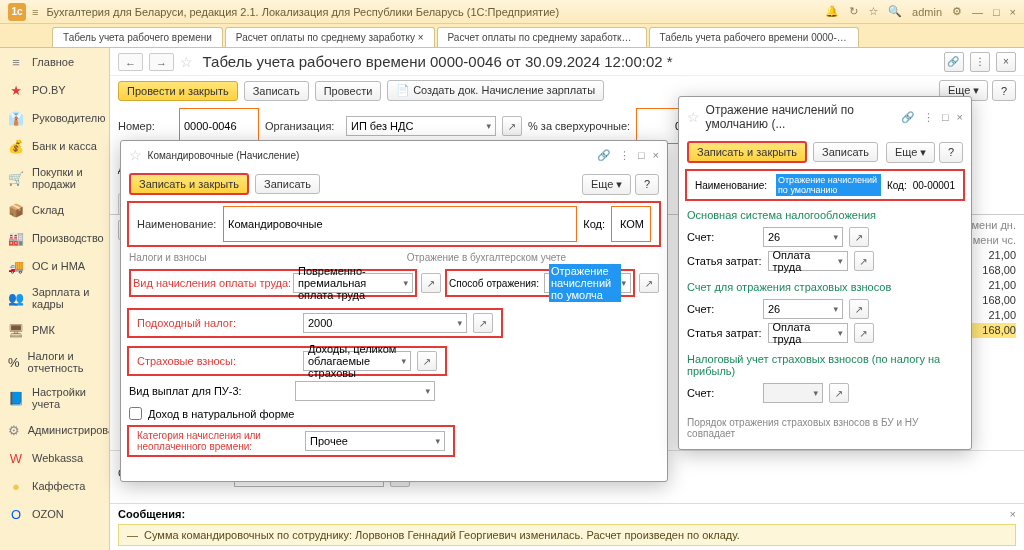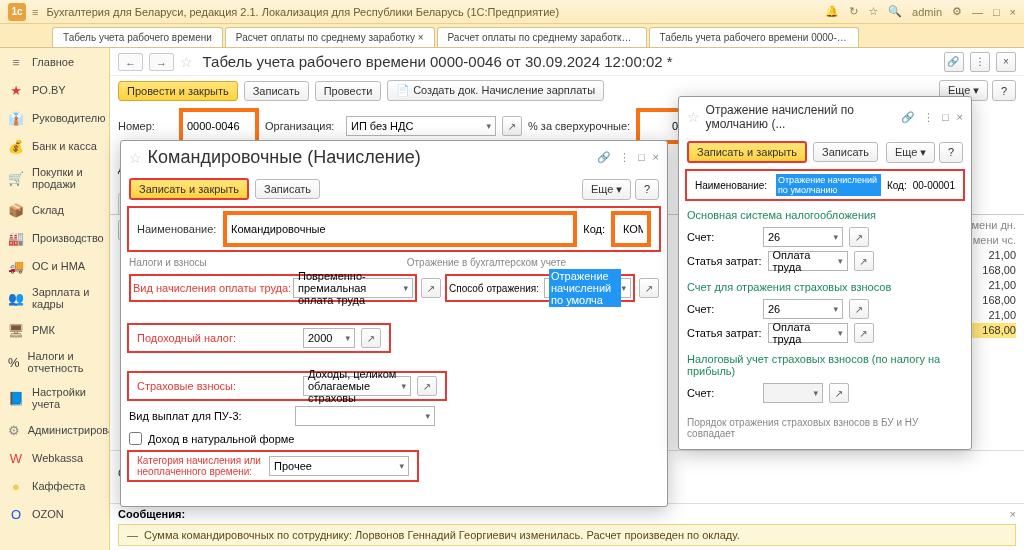--- a/index.html
+++ b/index.html
@@ -19,29 +19,29 @@
 .docnav{height:28px;display:flex;align-items:center;padding:0 8px;gap:6px;border-bottom:1px solid #eee}
 .navbtn{border:1px solid #ccc;background:#fafafa;padding:2px 6px;border-radius:2px;cursor:pointer;color:#555}
 .star{color:#ccc;font-size:14px}
 .doctitle{font-size:15px;color:#333;margin-left:4px}
 .doctools{margin-left:auto;display:flex;gap:6px;color:#888}
 .toolbar{display:flex;align-items:center;padding:4px 8px;gap:6px;flex-wrap:wrap}
 .btn{border:1px solid #bbb;background:linear-gradient(#fff,#f0f0f0);padding:3px 8px;border-radius:3px;cursor:pointer;color:#333}
 .btn.primary{background:linear-gradient(#ffe57a,#ffd23f);border-color:#d4a933;font-weight:normal}
 .formrow{display:flex;align-items:center;padding:3px 8px;gap:6px}
 .lbl{color:#333;min-width:55px}
-input[type=text],.inp{border:4px solid #f97316;padding:2px 4px;background:#fff;height:36px}
+input[type=text],.inp{border:1px solid #f97316;padding:2px 4px;background:#fff;height:36px}
 .sel{border:1px solid #b5b5b5;padding:2px 4px;background:#fff;height:20px;display:flex;align-items:center;justify-content:space-between}
 .sel .arr{color:#666;font-size:9px}
 .subtabs{display:flex;padding:4px 8px 0;gap:0;border-bottom:1px solid #ccc}
 .subtab{padding:4px 10px;border:1px solid #ccc;border-bottom:none;background:#f5f5f5;cursor:pointer;border-radius:3px 3px 0 0;margin-right:2px;color:#333}
 .subtab.active{background:#fff}
 .modal{position:absolute;background:#fff;border:1px solid #999;box-shadow:0 4px 20px rgba(0,0,0,0.25);border-radius:3px}
 .modal-hdr{display:flex;align-items:center;padding:6px 8px;gap:6px}
-.modal-title{font-size:18px;color:#333;flex:1}
+.modal-title{font-size:10px;color:#333;flex:1}
 .modal-ctrls{display:flex;gap:8px;color:#888}
 .modal-ctrls span{cursor:pointer}
 .redbox{border:2px solid #e53935 !important}
 .redlabel{color:#e53935}
 .footer{position:absolute;bottom:0;left:0;right:0}
 .resprow{display:flex;align-items:flex-start;padding:16px 8px;gap:6px;border-top:1px solid #ddd}
 .msgbar{background:#fff;padding:4px 8px;display:flex;justify-content:space-between;border-top:1px solid #ddd}
 .msg{background:#fdf6d9;border:1px solid #e8d77a;padding:4px 8px;margin:0 8px 4px;display:flex;align-items:center;gap:6px;color:#5a4a1a}
 .tbldata{position:absolute;right:8px;top:170px;font-size:10px;color:#333;text-align:right;line-height:15px}
 .iconbtn{width:20px;height:20px;border:1px solid #bbb;background:linear-gradient(#fff,#f0f0f0);border-radius:2px;display:inline-flex;align-items:center;justify-content:center;cursor:pointer;font-size:10px;color:#555}
@@ -277,21 +277,21 @@
     <span class="iconbtn">↗</span>
     <div class="redbox" style="display:flex;align-items:center;padding:2px;width:190px">
       <span style="min-width:95px;font-size:10px">Способ отражения:</span>
       <div class="sel" style="flex:1;font-size:9px">
           <span class="hl">Отражение начислений по умолча</span>
           <span class="arr">▾</span>
         </div>
     </div>
     <span class="iconbtn">↗</span>
   </div>
-  <div class="formrow redbox" style="margin:18px 6px;width:264px">
+  <div class="formrow redbox" style="margin:8px 6px;width:376px">
     <span class="redlabel" style="min-width:160px">Подоходный налог:</span>
     <div class="sel" style="flex:1">
         <span>2000</span>
         <span class="arr">▾</span>
       </div>
     <span class="iconbtn">↗</span>
   </div>
   <div class="formrow redbox" style="margin:2px 6px;width:320px">
     <span class="redlabel" style="min-width:160px">Страховые взносы:</span>
     <div class="sel" style="flex:1;font-size:10px">
@@ -304,21 +304,21 @@
     <span style="min-width:160px">Вид выплат для ПУ-3:</span>
     <div class="sel" style="width:140px">
         <span></span>
         <span class="arr">▾</span>
       </div>
   </div>
   <div class="formrow">
     <input type="checkbox" style="">
     <span>Доход в натуральной форме</span>
   </div>
-  <div class="formrow redbox" style="margin:2px 6px 24px;width:292px">
+  <div class="formrow redbox" style="margin:2px 6px 24px;width:328px">
     <span class="redlabel" style="flex:1;font-size:10px">Категория начисления или неоплаченного времени:</span>
     <div class="sel" style="width:140px">
         <span>Прочее</span>
         <span class="arr">▾</span>
       </div>
   </div>
 </div>
 
 <div class="modal" style="left:678px;top:96px;width:294px">
   <div class="modal-hdr">

